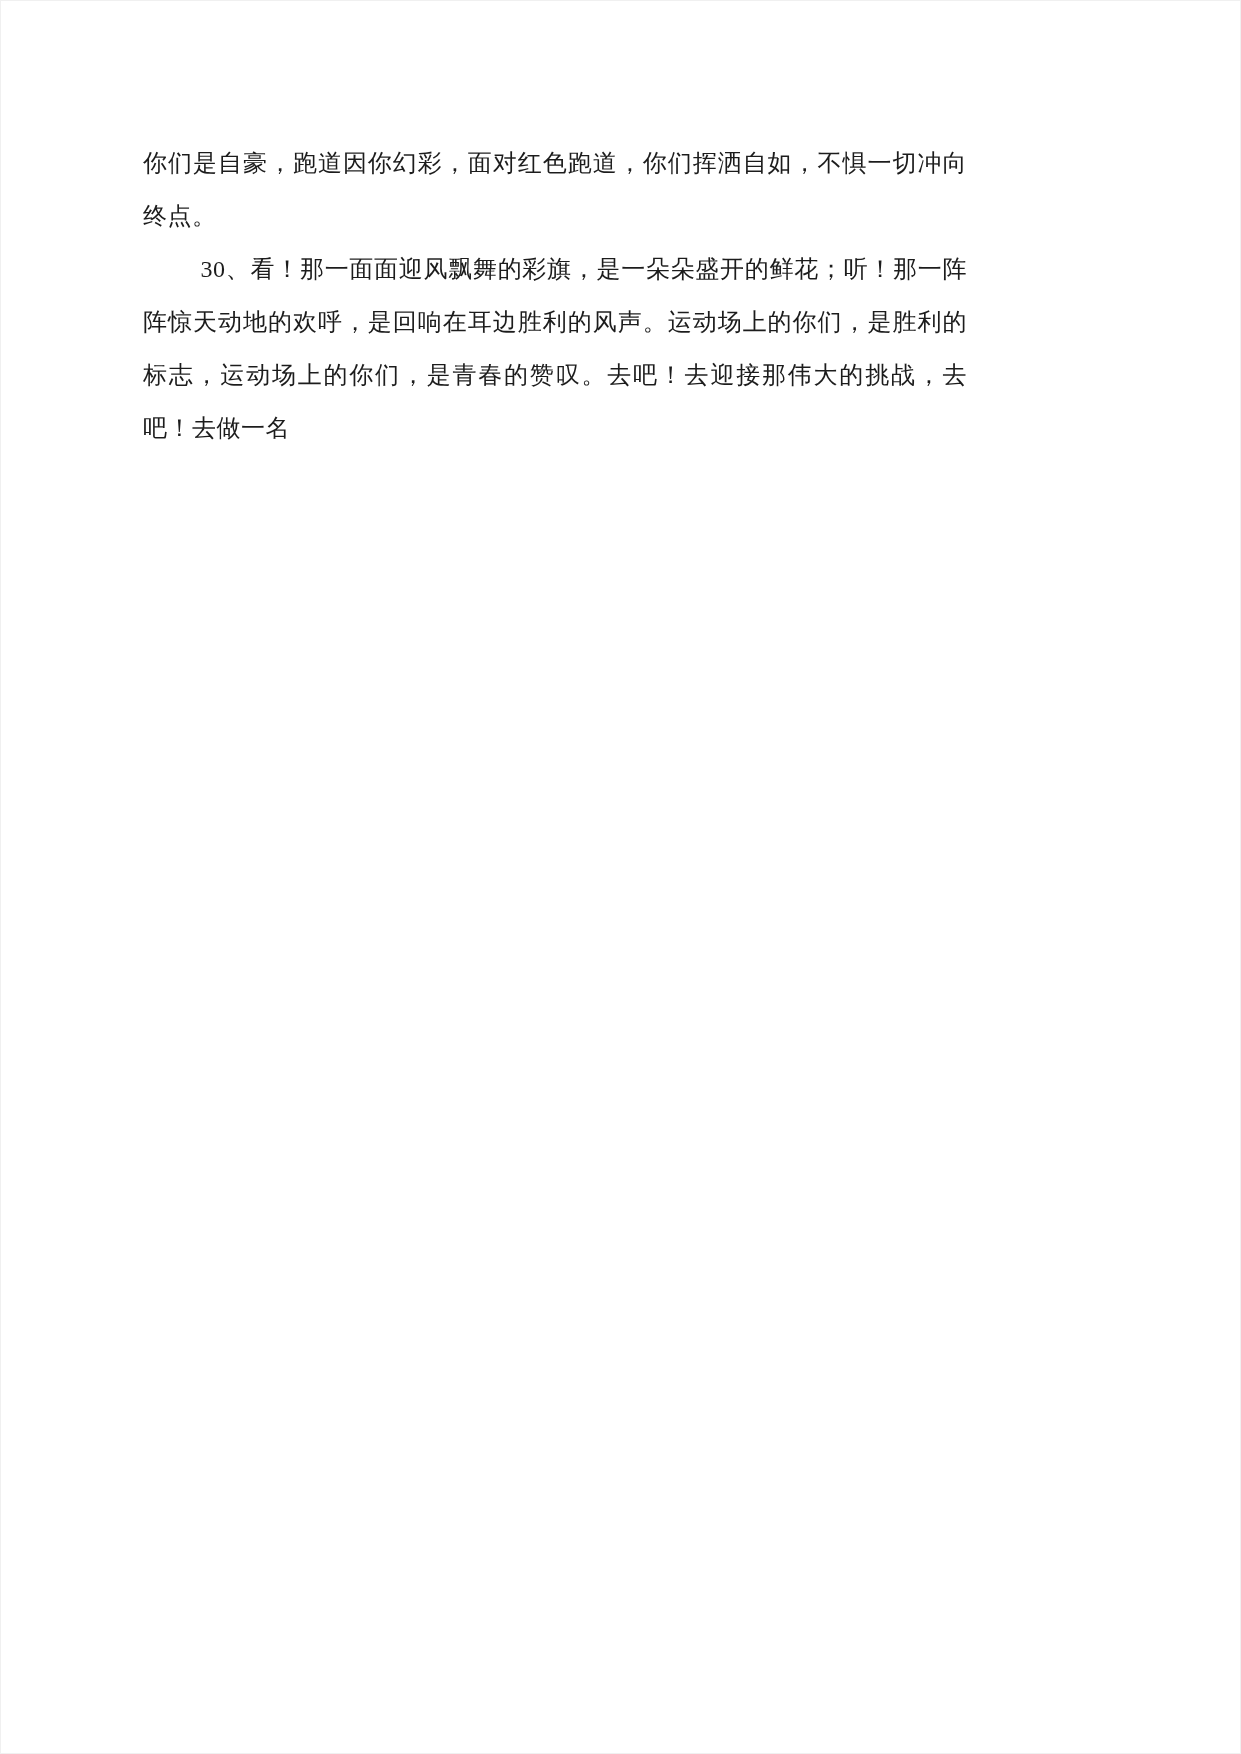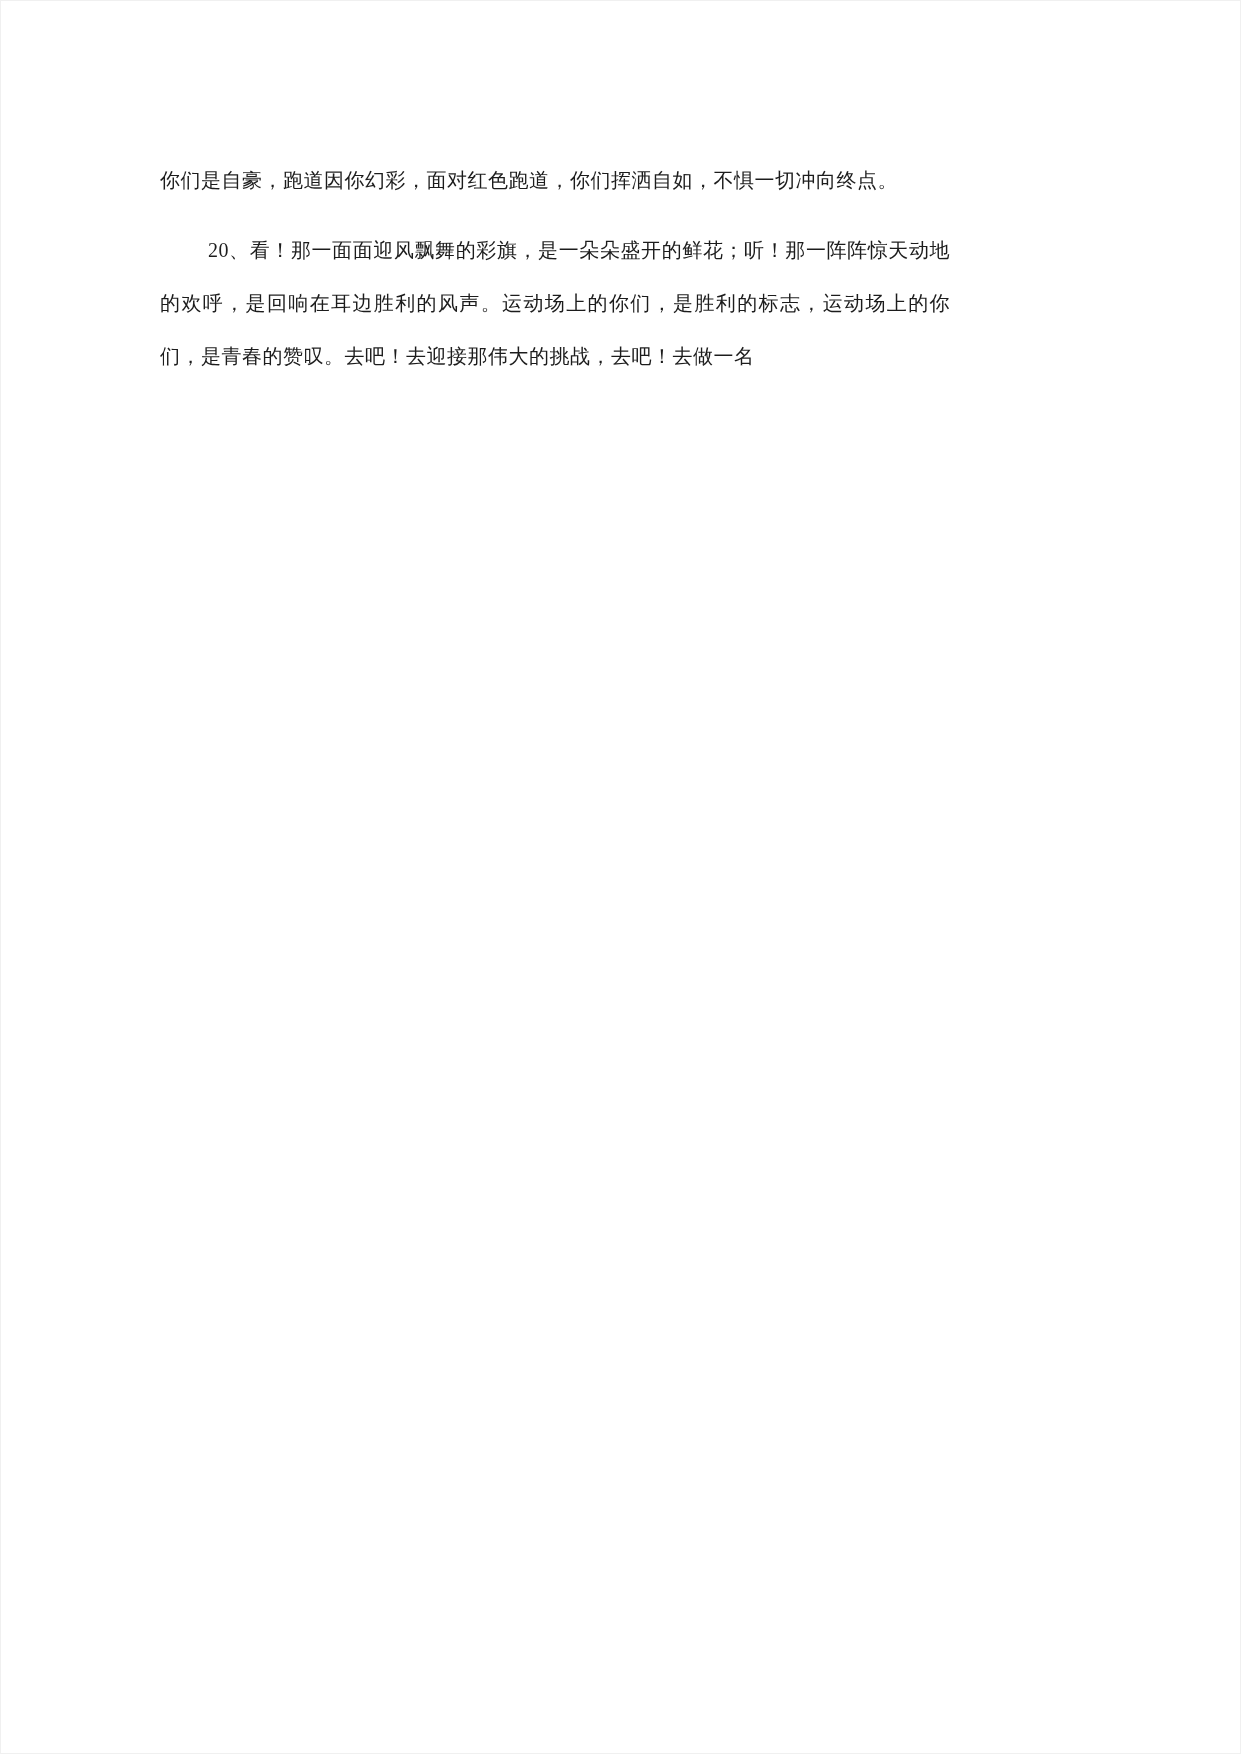--- a/index.html
+++ b/index.html
@@ -22,34 +22,34 @@
     overflow: hidden;
   }
   .doc-body {
     position: absolute;
     left: 142px;
     top: 136px;
     width: 824px;
     color: #1c1c1c;
   }
   .doc-body p {
-    margin: 17px;
-    font-size: 20px;
+    margin: 0;
+    font-size: 24px;
     line-height: 53px;
     text-align: justify;
     text-justify: inter-ideograph;
     letter-spacing: 0.5px;
     word-break: break-all;
   }
   .doc-body p.indent {
     text-indent: 2.4em;
   }
 </style>
 </head>
 <body style="background: rgb(255, 255, 255);">
 
 <div class="page" style="border-color: rgb(240, 240, 240);">
   <div class="doc-body" style="color: rgb(28, 28, 28);">
 
   <p>你们是自豪，跑道因你幻彩，面对红色跑道，你们挥洒自如，不惧一切冲向终点。</p>
-      <p class="indent">20、看！那一面面迎风飘舞的彩旗，是一朵朵盛开的鲜花；听！那一阵阵惊天动地的欢呼，是回响在耳边胜利的风声。运动场上的你们，是胜利的标志，运动场上的你们，是青春的赞叹。去吧！去迎接那伟大的挑战，去吧！去做一名</p>
+      <p class="indent">30、看！那一面面迎风飘舞的彩旗，是一朵朵盛开的鲜花；听！那一阵阵惊天动地的欢呼，是回响在耳边胜利的风声。运动场上的你们，是胜利的标志，运动场上的你们，是青春的赞叹。去吧！去迎接那伟大的挑战，去吧！去做一名</p>
     </div>
 </div>
 
 </body></html>

